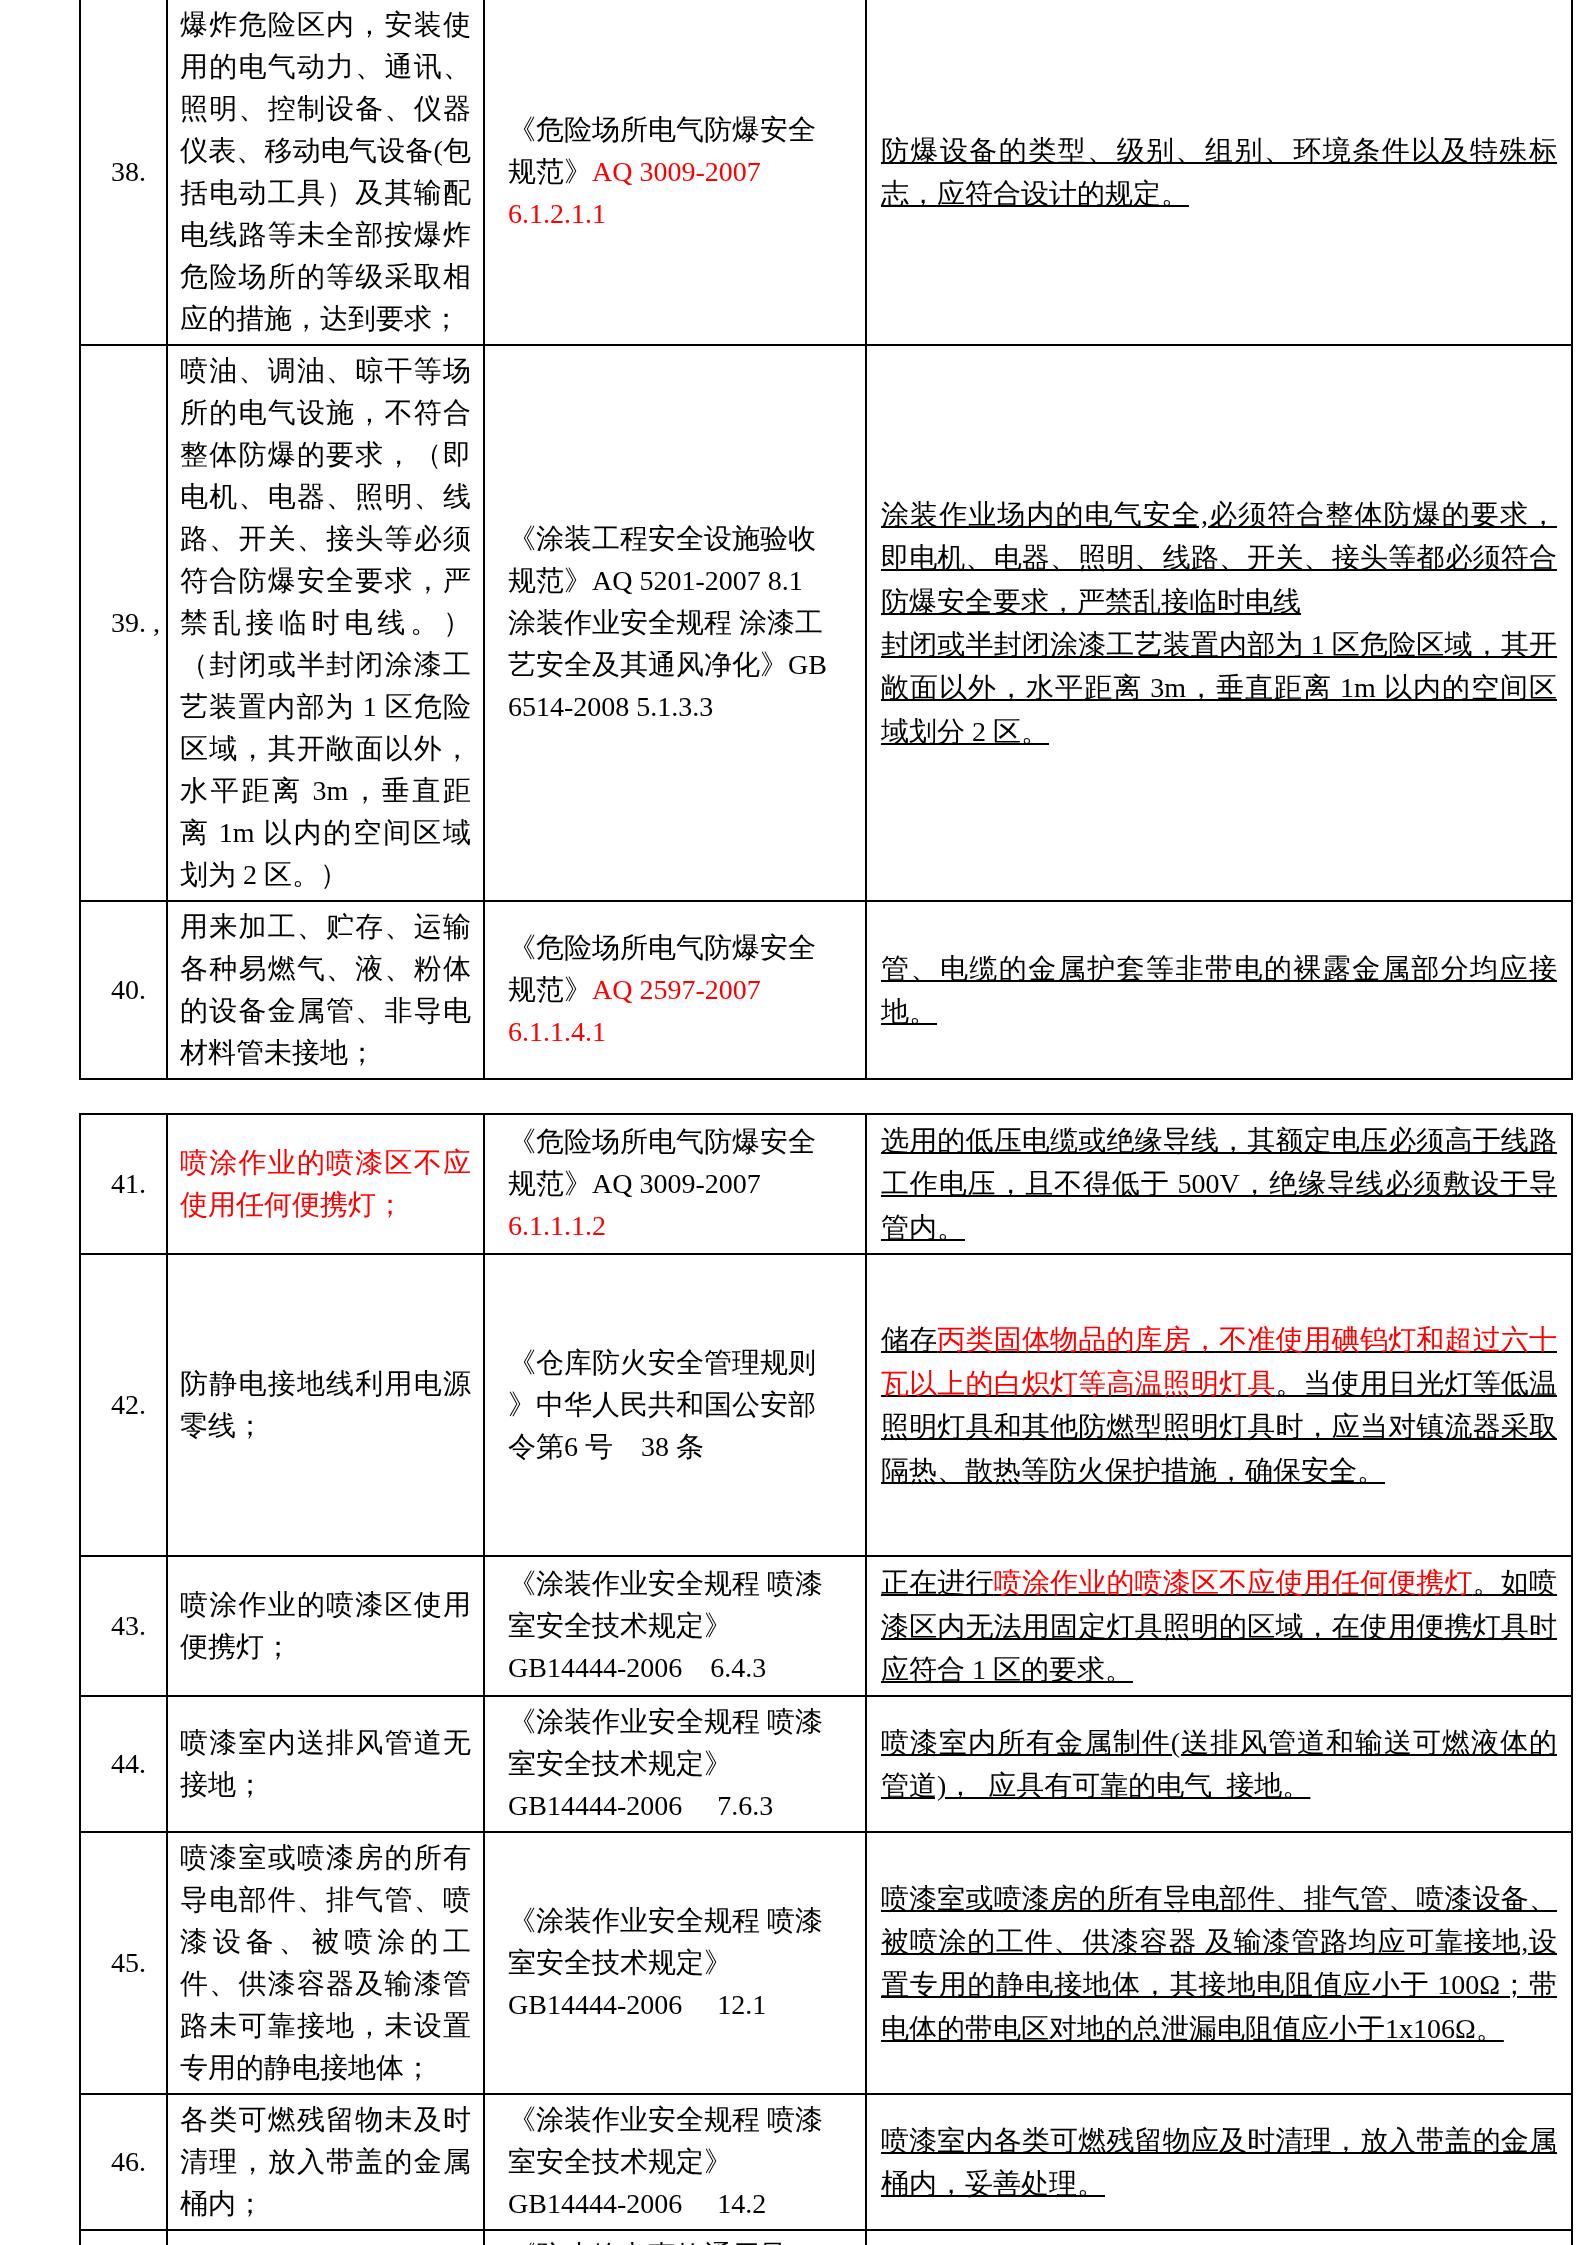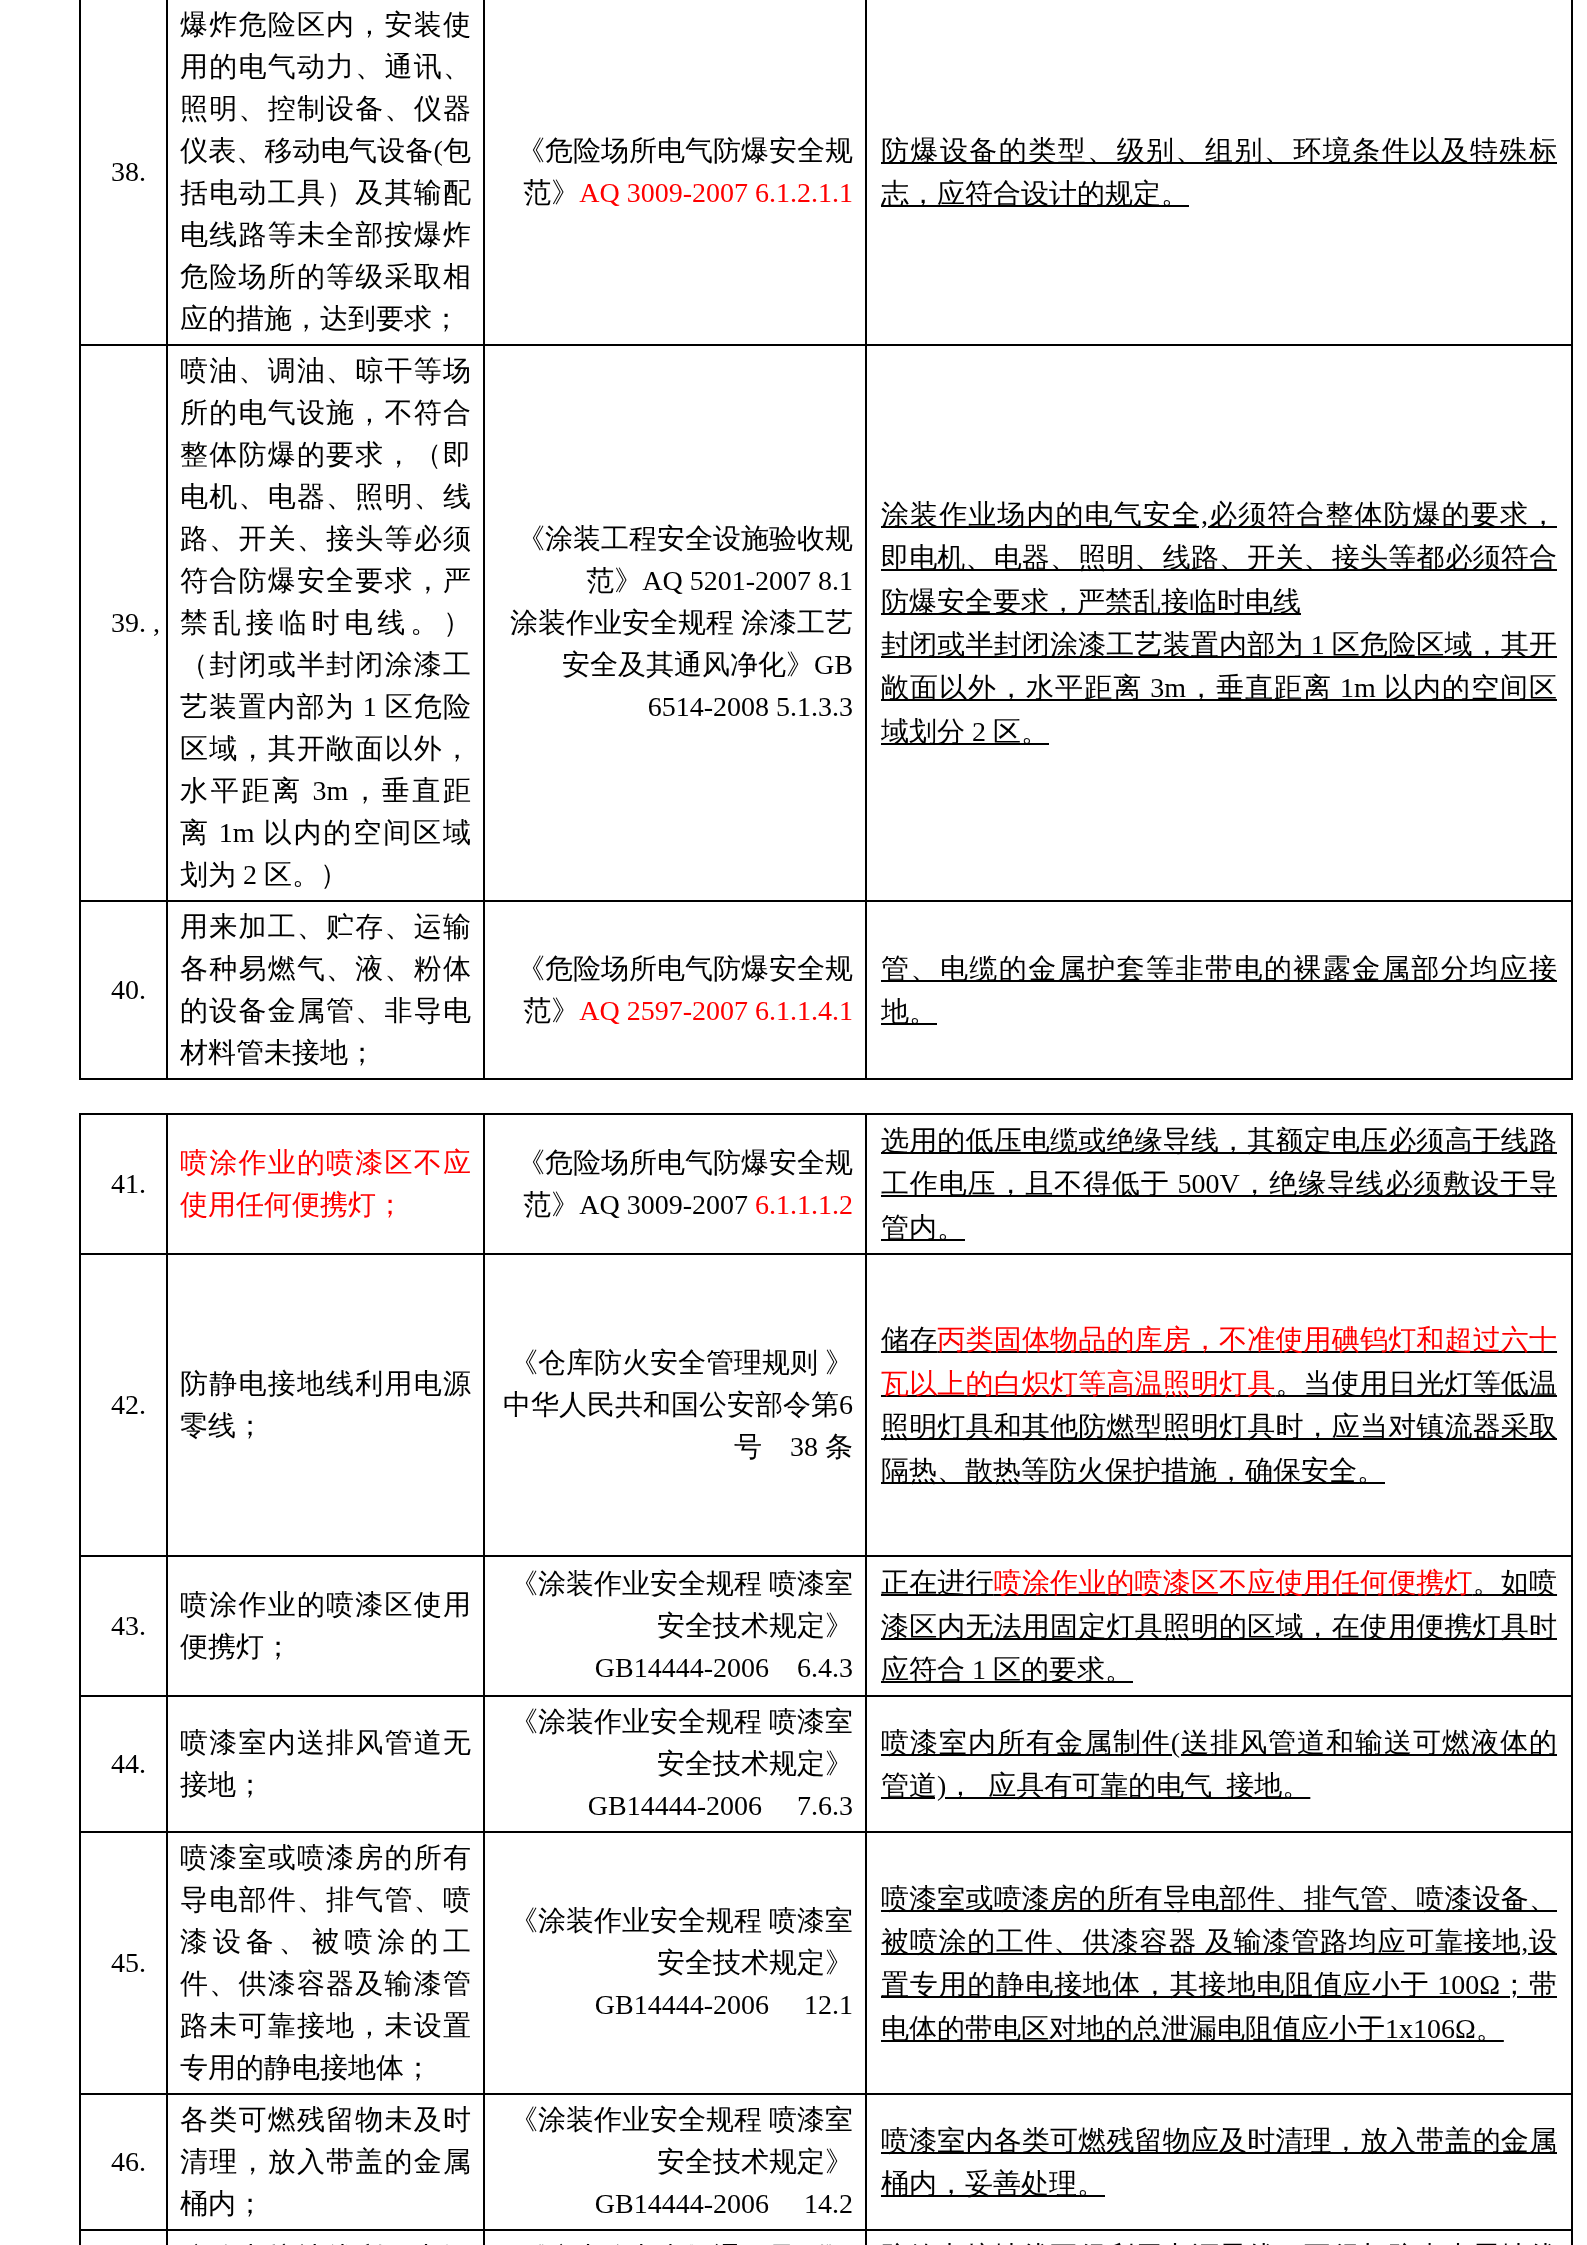--- a/index.html
+++ b/index.html
@@ -20,21 +20,21 @@
     border:2px solid var(--ink);
     vertical-align:middle;
     font-size:28px;
     overflow:hidden;
   }
   
   table.tbl-1 tr:first-child td { border-top:none;margin-left:39px; }
   .tbl-gap { height:33px; }
   td.c-num  { text-align:left; padding:4px 4px 4px 30px; font-size:30px; }
   td.c-desc { padding:4px 12px; line-height:1.5;  text-align:justify; white-space:pre-wrap; }
-  td.c-cit  { padding:4px 12px; line-height:1.5;  text-align:right;    white-space:pre-wrap; }
+  td.c-cit  { padding:4px 23px; line-height:1.5;  text-align:left;    white-space:pre-wrap; }
   td.c-req  { padding:4px 14px; line-height:1.55; text-align:justify; white-space:pre-wrap;text-decoration:underline; }
   .seg.black { color:var(--ink); }
   .seg.red   { color:var(--red); }
 </style>
 </head>
 <body>
 
 <div class="doc">
 
   <table class="tbl tbl-1">

